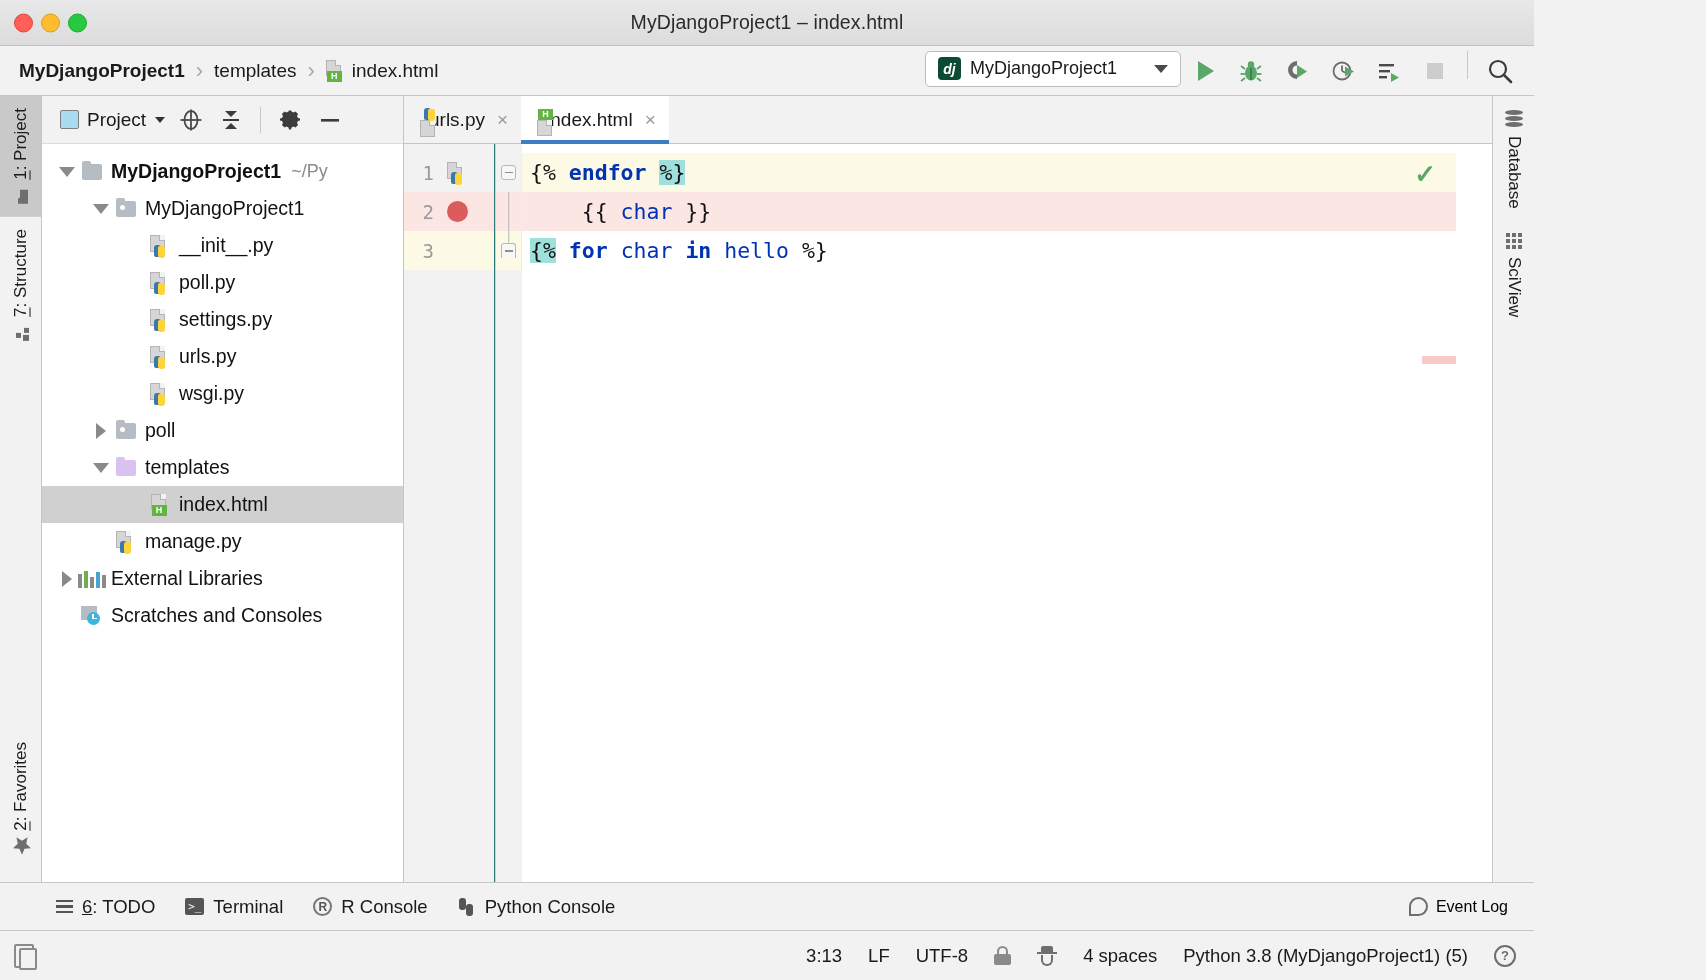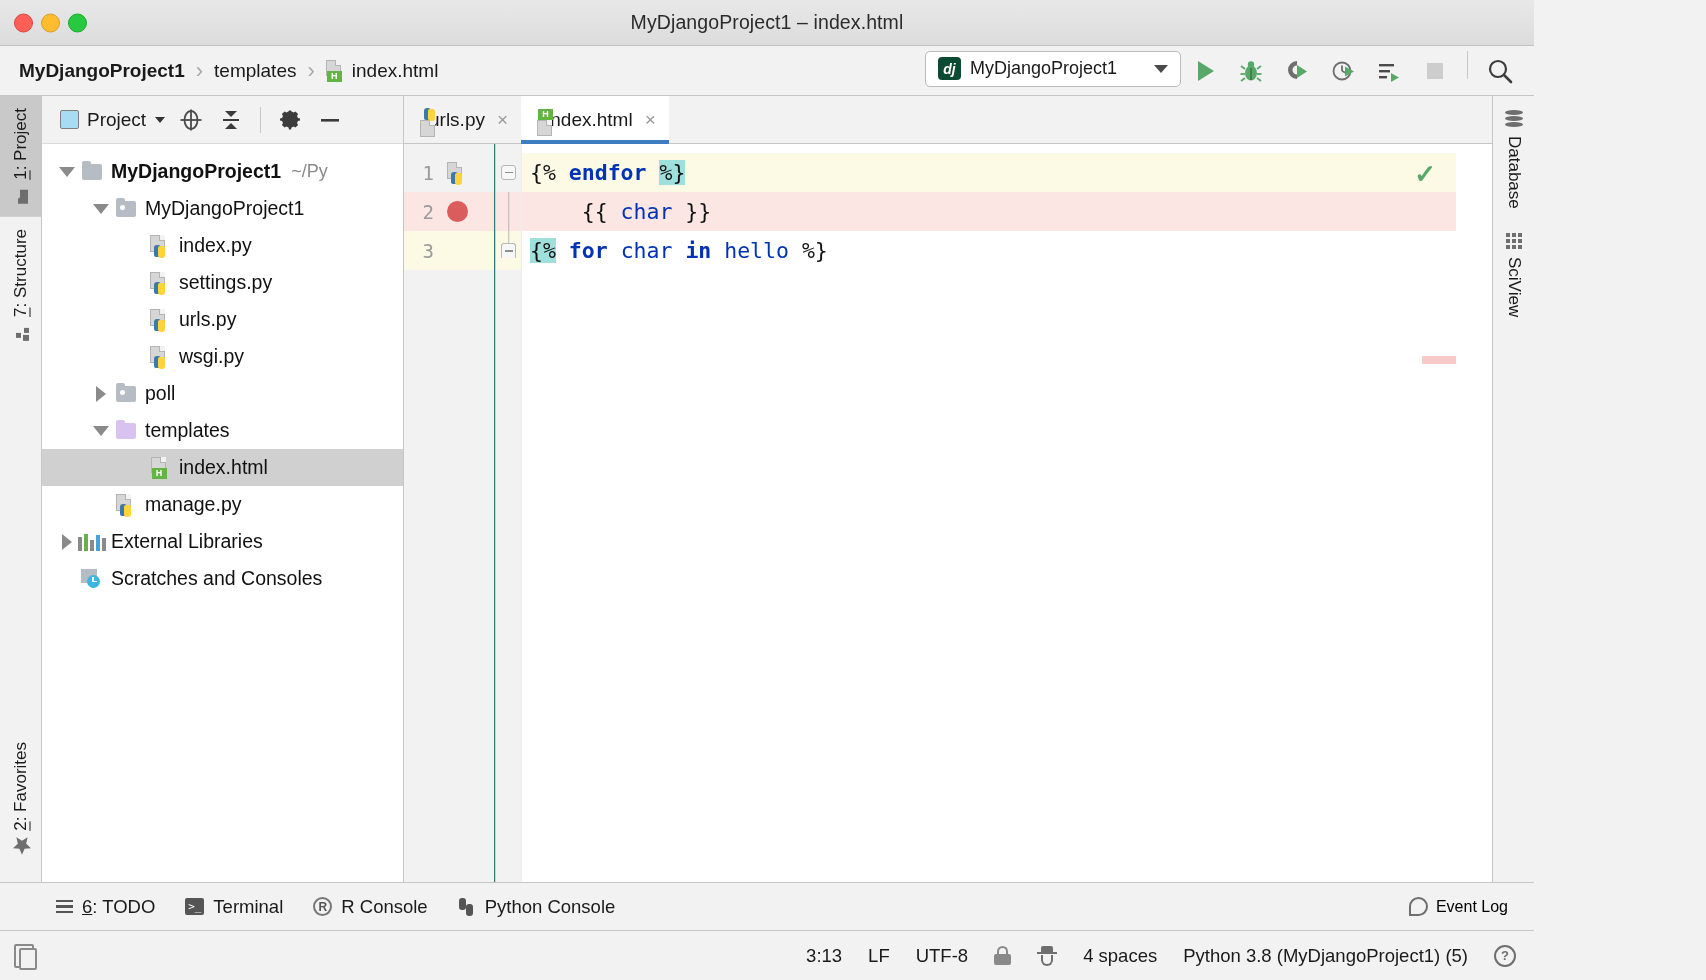--- a/index.html
+++ b/index.html
@@ -375,21 +375,33 @@
           <div class="row" style="padding-left: 80px;">
             <span class="tw"></span>
             <span class="ricon">
               <span class="ico-py">
                 <span class="page"></span>
                 <span class="fold"></span>
                 <span class="sb"></span>
                 <span class="sy"></span>
               </span>
             </span>
-            <span>index.py</span>
+            <span>__init__.py</span>
+          </div>
+          <div class="row" style="padding-left: 80px;">
+            <span class="tw"></span>
+            <span class="ricon">
+              <span class="ico-py">
+                <span class="page"></span>
+                <span class="fold"></span>
+                <span class="sb"></span>
+                <span class="sy"></span>
+              </span>
+            </span>
+            <span>poll.py</span>
           </div>
           <div class="row" style="padding-left: 80px;">
             <span class="tw"></span>
             <span class="ricon">
               <span class="ico-py">
                 <span class="page"></span>
                 <span class="fold"></span>
                 <span class="sb"></span>
                 <span class="sy"></span>
               </span>

